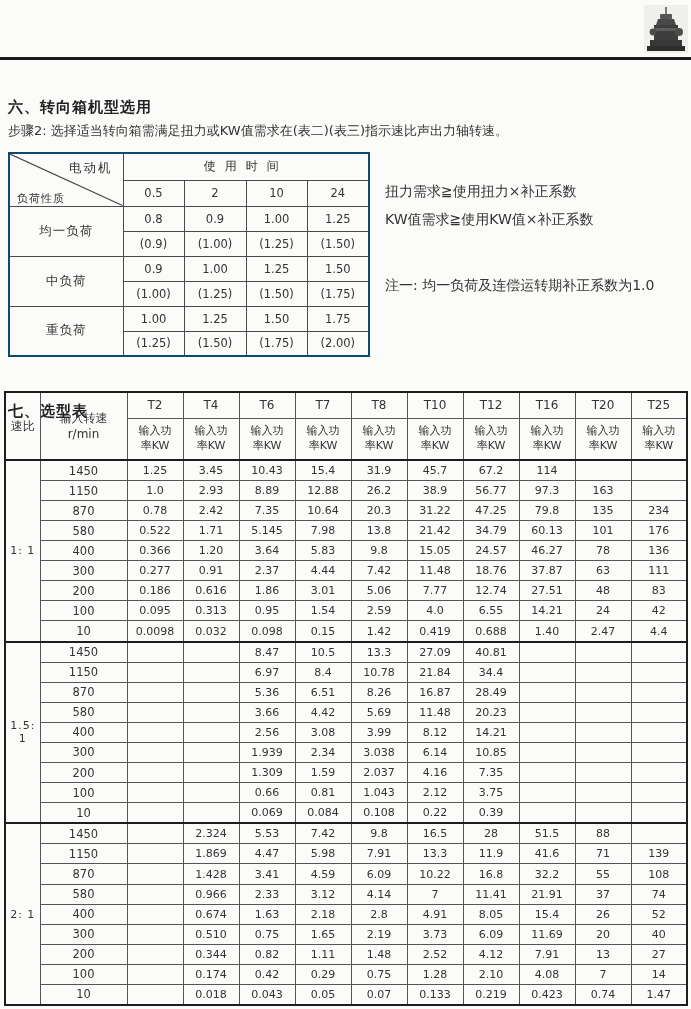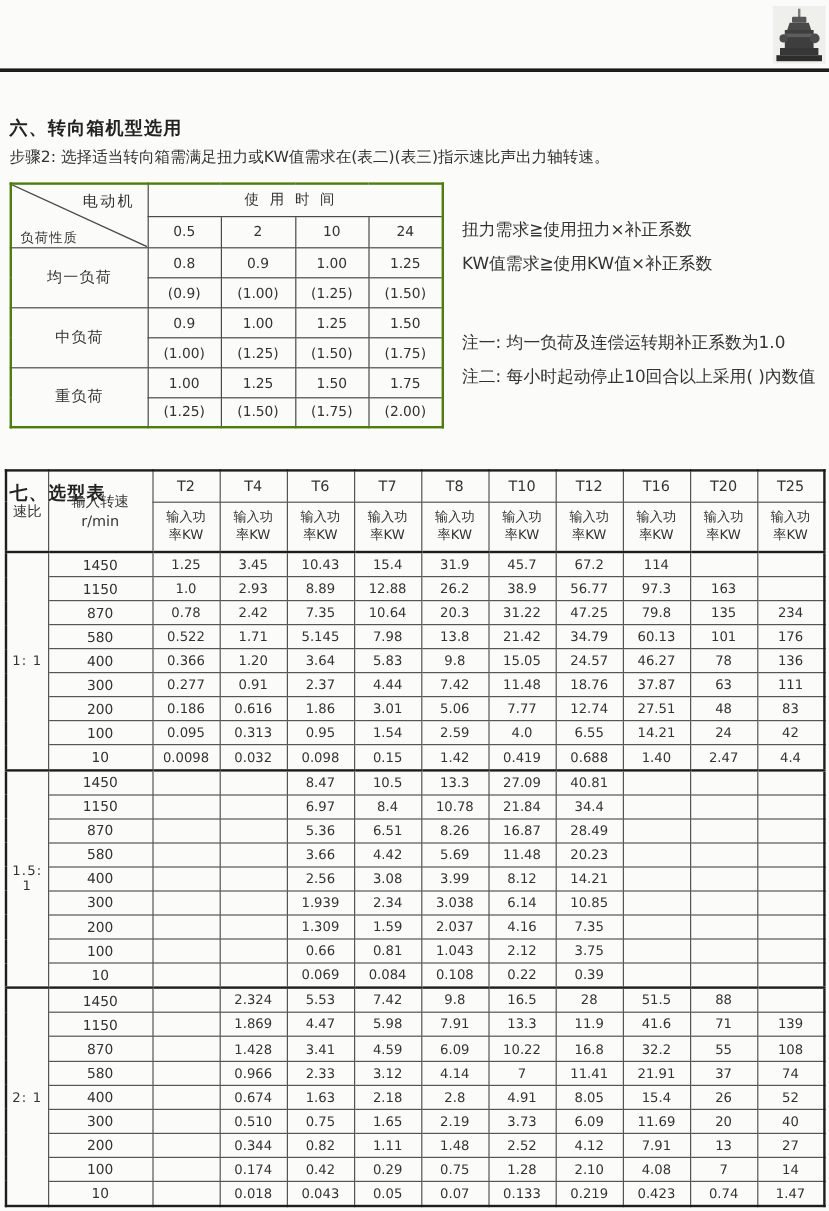--- a/index.html
+++ b/index.html
@@ -23,21 +23,21 @@
   .sec-title { position:absolute; left:8px; font-size:15px; font-weight:bold; color:#222; letter-spacing:1px;margin-top:36px; }
   #sec6 { top:62px; }
   #sec7 { top:366px; }
   .step { position:absolute; left:8px; font-size:13px; color:#333; white-space:nowrap; }
   #step1 { top:96px; }
   #step2 { top:122px; }
 
   
   .t1 {
     position:absolute; left:8px; top:152px; width:360px; height:203px;
-    border-collapse:collapse; table-layout:fixed; border:2px solid #4d7c0f;
+    border-collapse:collapse; table-layout:fixed; border:2px solid #0c4a6e;
   }
   .t1 th, .t1 td {
     border:1px solid #4a4a4a; text-align:center; vertical-align:middle;
     font-weight:normal; font-size:12px; color:#333; padding:0; overflow:hidden;
   }
   .t1 .num { font-size:11.5px; }
   .t1 .lbl { font-size:12.5px; letter-spacing:1px; }
   .diag { position:relative; }
   .diag svg { position:absolute; left:0; top:0; width:100%; height:100%; }
   .diag .tr-lab { position:absolute; top:6px; right:10px; font-size:12.5px; letter-spacing:2px; }
@@ -159,21 +159,20 @@
           <td class="num">(1.50)</td>
           <td class="num">(1.75)</td>
           <td class="num">(2.00)</td>
         </tr>
       </tbody>
   </table>
 
   <div class="formula" id="formula1">KW值需求≧使用KW值×补正系数</div>
   <div class="formula" id="formula0">扭力需求≧使用扭力×补正系数</div>
   <div class="note" id="note0">注一: 均一负荷及连偿运转期补正系数为1.0</div>
-  <div class="note" id="note1">注二: 每小时起动停止10回合以上采用( )內数值</div>
 
   <div class="sec-title" id="sec7">七、选型表</div>
 
   <table class="t2">
     <colgroup>
       <col style="width:35px">
         <col style="width:87px">
       <col span="10" style="width:56px">
     </colgroup>
     <thead>

